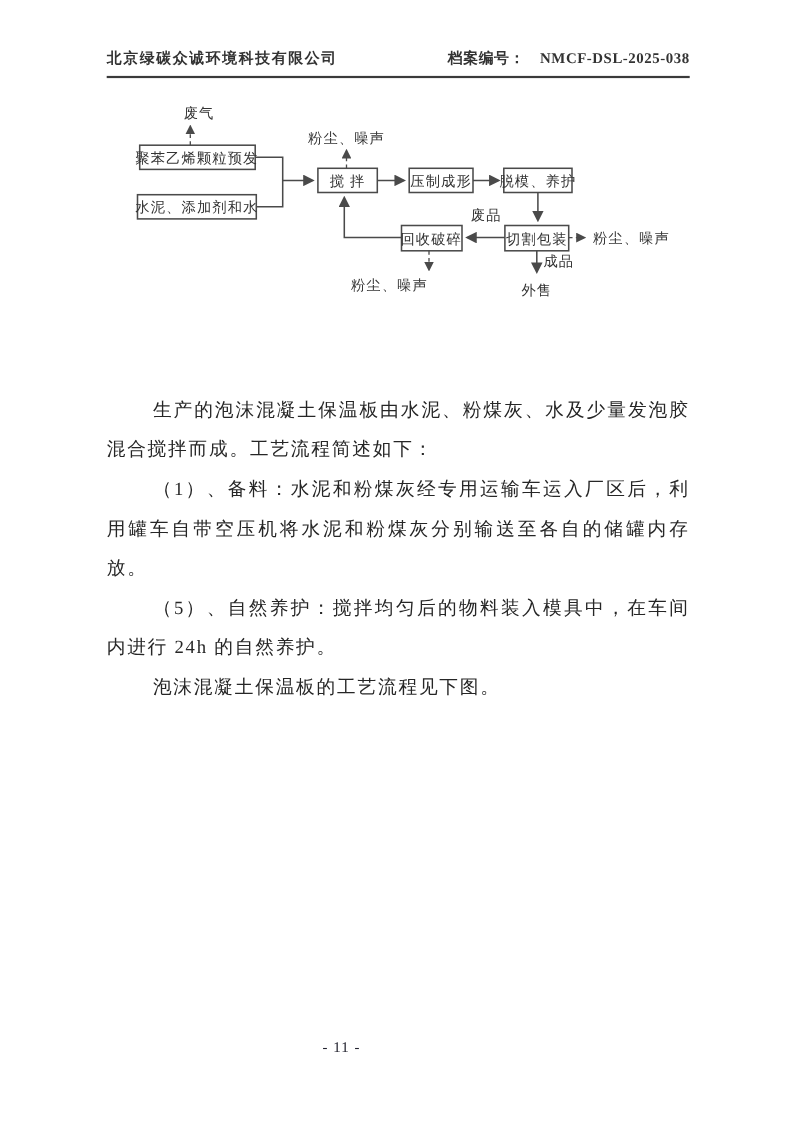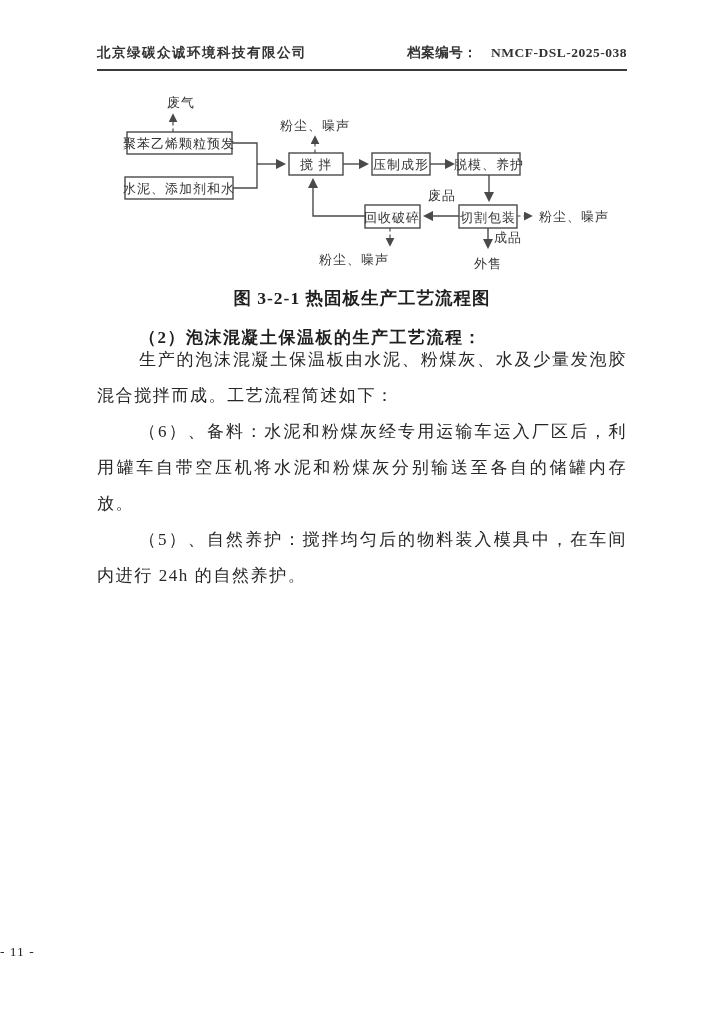--- a/index.html
+++ b/index.html
@@ -31,28 +31,28 @@
 
   .caption{
     position:absolute;left:97px;top:286px;width:530px;text-align:center;
     font-size:17.5px;font-weight:bold;color:#1f1f1f;letter-spacing:1px;
   }
   .section-heading{
     position:absolute;left:139px;top:326px;width:490px;
     font-size:17px;font-weight:bold;color:#1f1f1f;letter-spacing:1.5px;
   }
   .bodytext{
-    position:absolute;left:97px;top:342px;width:530px;
+    position:absolute;left:97px;top:355px;width:530px;
   }
   .bodytext p{
     margin:0;font-size:17px;line-height:36px;letter-spacing:1.6px;
     text-align:justify;text-indent:42px;color:#262626;
   }
   .footer{
-    position:absolute;left:0;top:944px;width:621px;text-align:left;
+    position:absolute;left:0;top:944px;width:621px;text-align:center;
     font-size:13.5px;color:#22222e;letter-spacing:1px;
   }
 </style>
 </head>
 <body>
 
 <div class="page">
 
   <div class="header">
     <span class="left">北京绿碳众诚环境科技有限公司</span>
@@ -112,25 +112,24 @@
 
       <line class="fc-dash" x1="427" y1="130" x2="441" y2="130" marker-end="url(#arr)"></line>
       <text class="fc-text" x="449" y="135" text-anchor="start">粉尘、噪声</text>
 
       <line class="fc-line" x1="398" y1="142" x2="398" y2="161" marker-end="url(#arr)"></line>
       <text class="fc-text" x="404" y="156" text-anchor="start">成品</text>
       <text class="fc-text" x="398" y="182" text-anchor="middle">外售</text>
     </svg>
   </div>
 
-  <div class="caption">图 3-2-1 热固板生产工艺流程图</div>
 
-  <div class="section-heading">（2）泡沫混凝土保温板的生产工艺流程：</div>
 
   <div class="bodytext">
     <p>生产的泡沫混凝土保温板由水泥、粉煤灰、水及少量发泡胶混合搅拌而成。工艺流程简述如下：</p>
-    <p>（6）、备料：水泥和粉煤灰经专用运输车运入厂区后，利用罐车自带空压机将水泥和粉煤灰分别输送至各自的储罐内存放。</p>
+    <p>（1）、备料：水泥和粉煤灰经专用运输车运入厂区后，利用罐车自带空压机将水泥和粉煤灰分别输送至各自的储罐内存放。</p>
     <p>（5）、自然养护：搅拌均匀后的物料装入模具中，在车间内进行 24h 的自然养护。</p>
+    <p>泡沫混凝土保温板的工艺流程见下图。</p>
   </div>
 
   <div class="footer">- 11 -</div>
 
 </div>
 
 </body></html>

